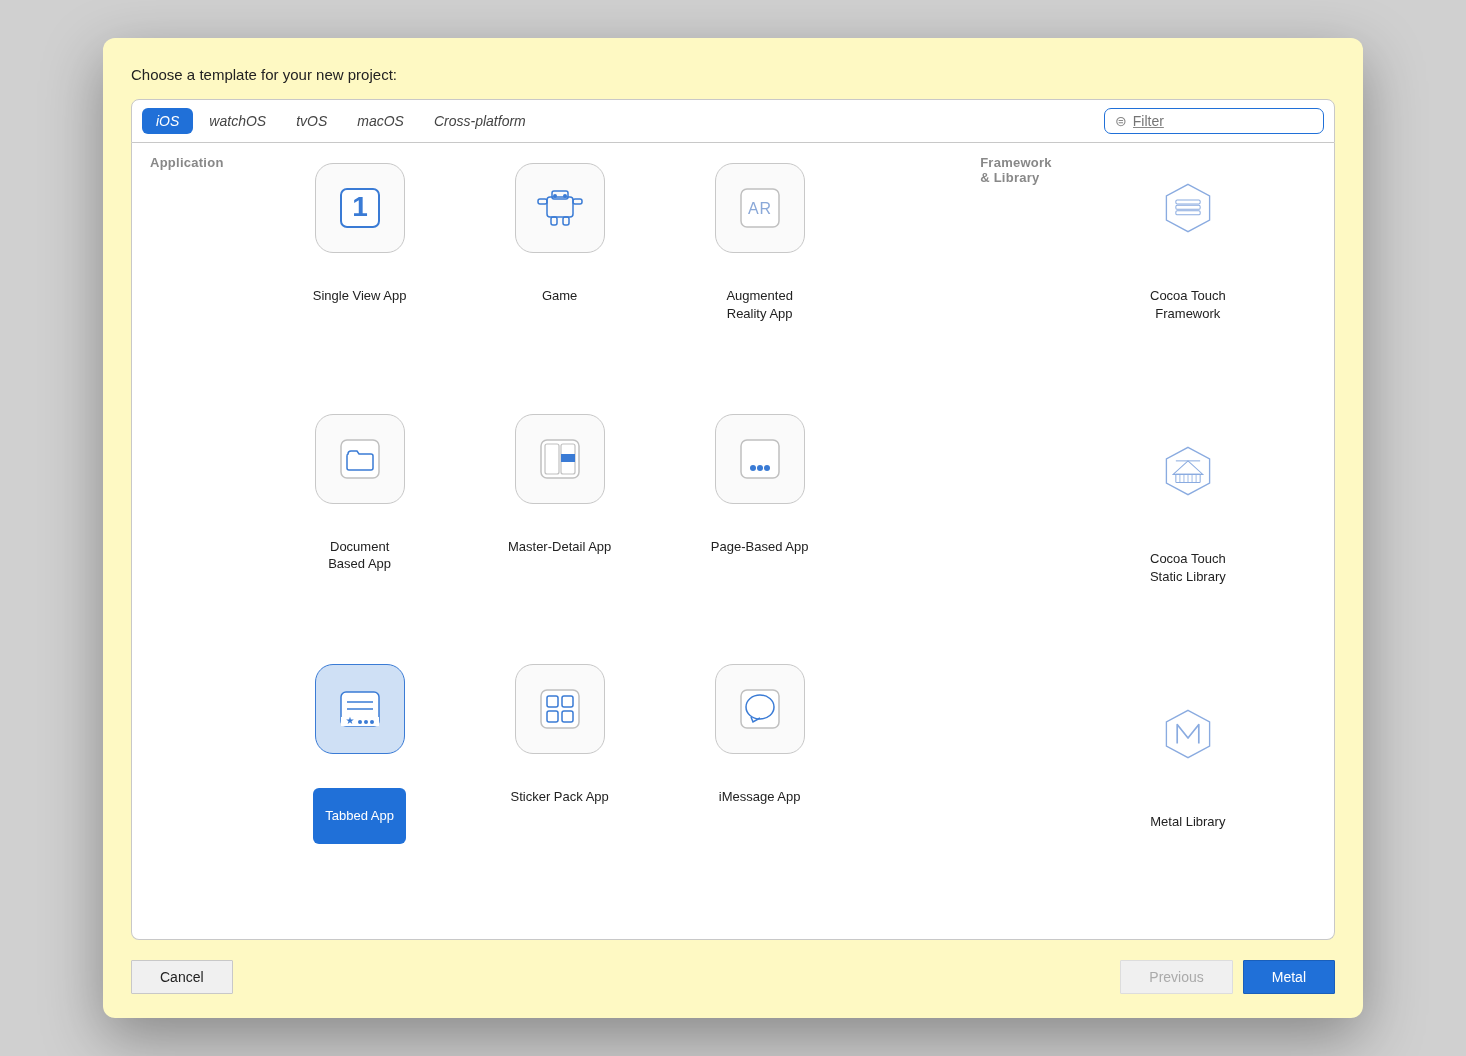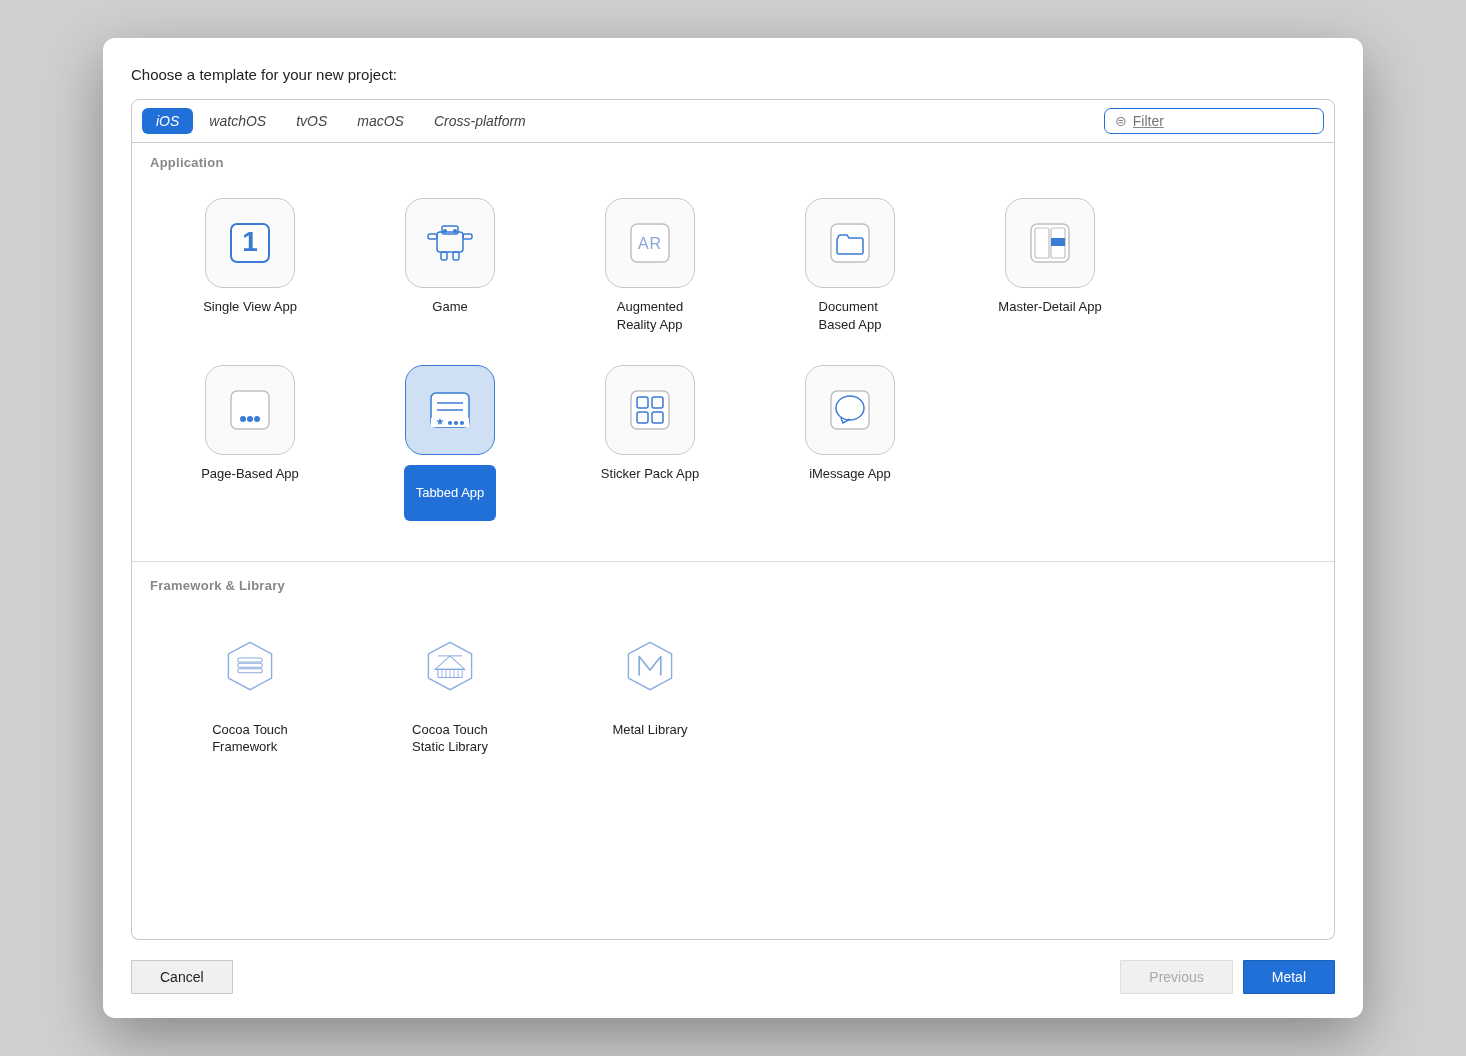--- a/index.html
+++ b/index.html
@@ -5,21 +5,21 @@
     * { box-sizing: border-box; margin: 0; padding: 0; }
     body {
       background: #d0d0d0;
       display: flex;
       justify-content: center;
       align-items: center;
       min-height: 100vh;
       font-family: -apple-system, BlinkMacSystemFont, 'Helvetica Neue', Arial, sans-serif;
     }
     .dialog {
-      background: #ffffff;
+      background: #fef9c3;
       border-radius: 12px;
       width: 1260px;
       min-height: 980px;
       box-shadow: 0 20px 60px rgba(0,0,0,0.35);
       display: flex;
       flex-direction: column;
       padding: 28px 28px 24px 28px;
     }
     .title {
       font-size: 15px;
@@ -77,21 +77,21 @@
       font-size: 14px;
     }
     .content-area {
       background: #fff;
       border: 1px solid #c8c8c8;
       border-top: none;
       border-radius: 0 0 8px 8px;
       flex: 1;
       padding: 0;
       display: flex;
-      flex-direction: column;
+      flex-direction: row;
     }
     .section-header {
       font-size: 13px;
       font-weight: 700;
       color: #888;
       padding: 12px 18px 8px 18px;
       letter-spacing: 0.02em;
     }
     .template-grid {
       display: flex;
@@ -130,21 +130,23 @@
       margin-bottom: 10px;
       background: #fafafa;
     }
     .icon-box svg {
       width: 54px;
       height: 54px;
     }
     .label {
       font-size: 13px;
       color: #222;
+      text-align: center;
       line-height: 1.35;
+      margin-top: 24px;
     }
     .divider {
       border: none;
       border-top: 1px solid #ddd;
       margin: 4px 0;
     }
     .footer {
       display: flex;
       justify-content: space-between;
       align-items: center;

